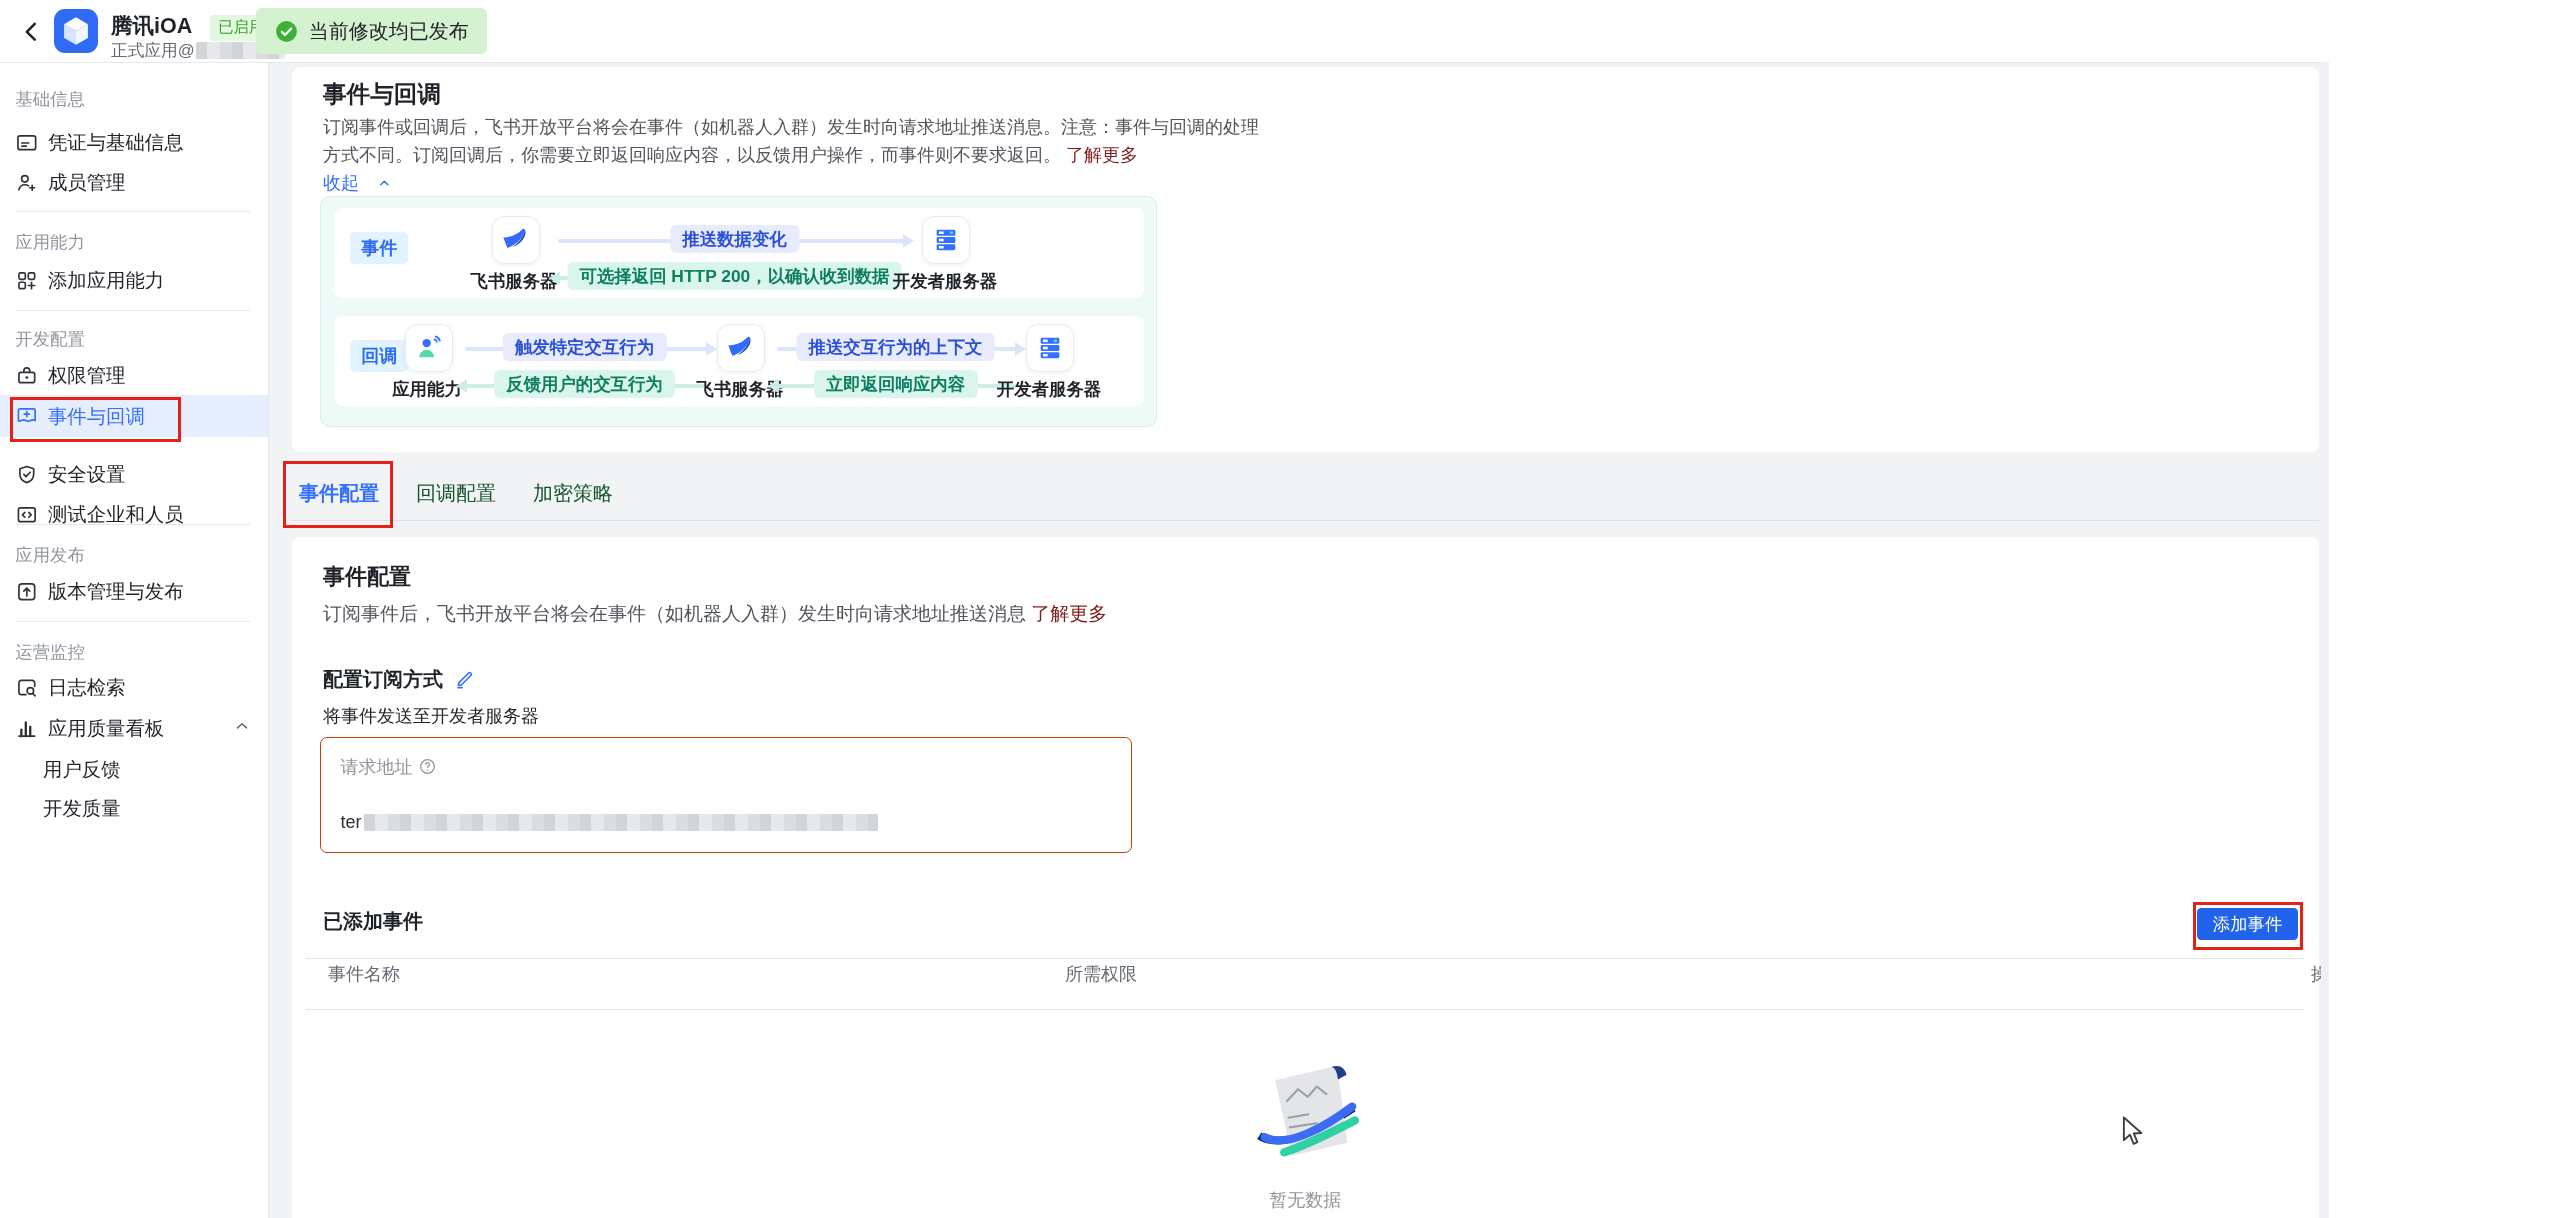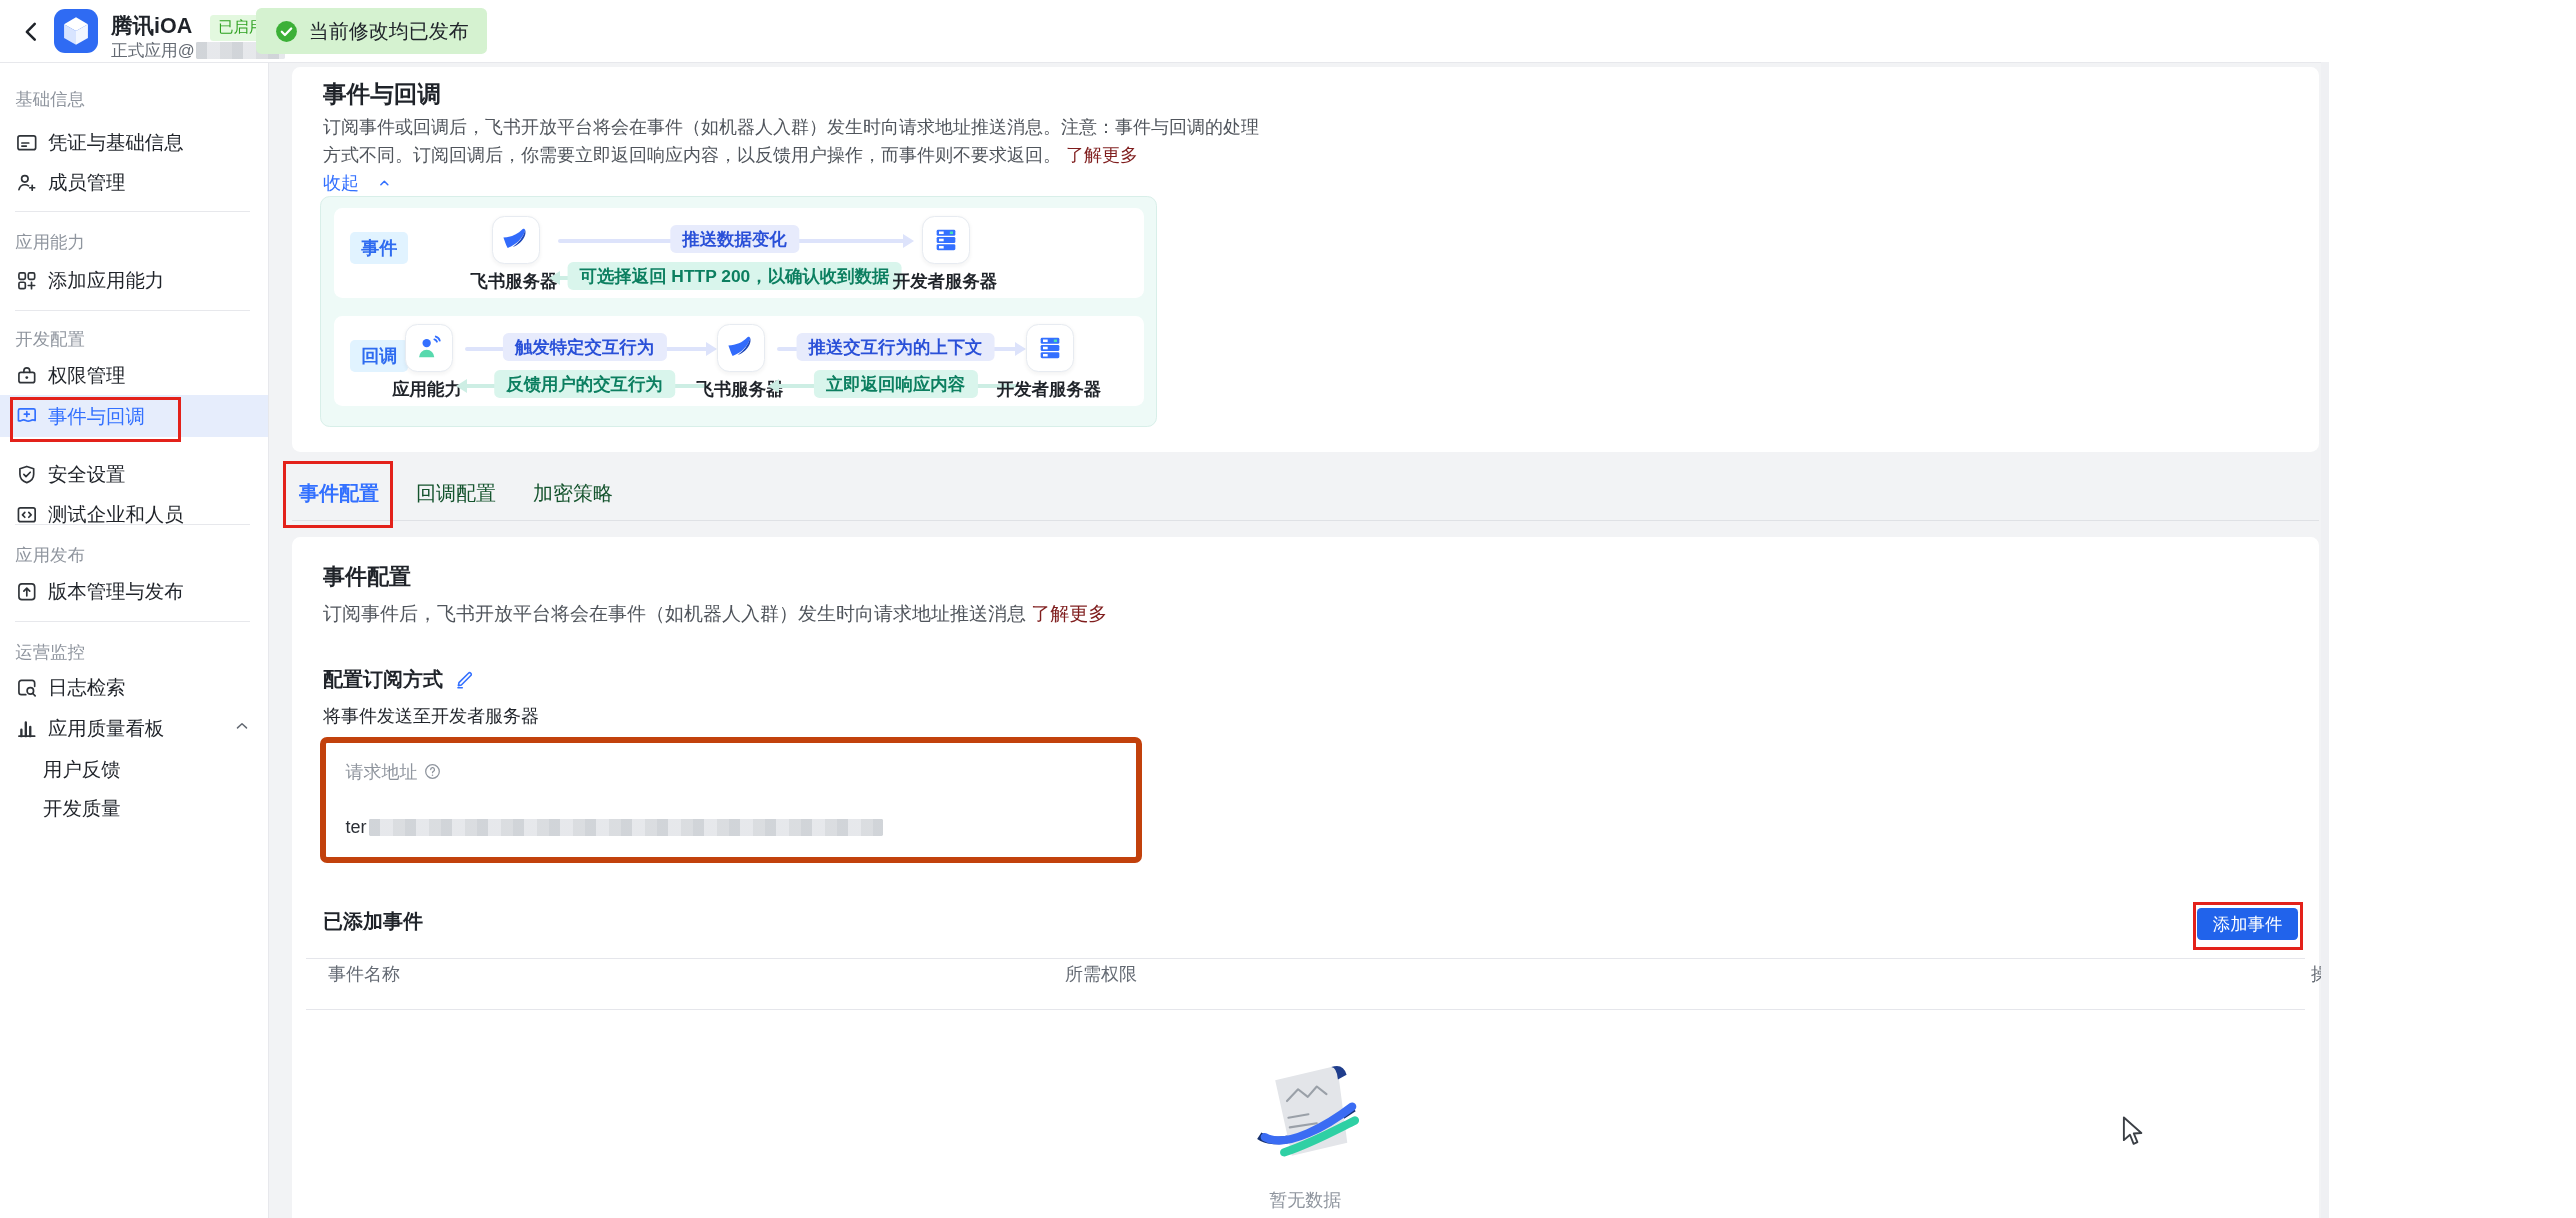--- a/index.html
+++ b/index.html
@@ -52,21 +52,21 @@
   
   .tabs{position:absolute;left:299px;top:480px;display:flex;gap:37px;z-index:1;}
   .tab{font-size:20px;color:#14532d;cursor:pointer;}
   .tab.active{color:#3370ff;font-weight:600;}
   .tabline{position:absolute;left:292px;right:10.4px;top:520px;height:0.7px;background:#dfe1e5;}
   
   .h2{position:absolute;left:31px;top:25px;font-size:22px;font-weight:bold;color:#1f2329;}
   .p2{position:absolute;left:31px;top:64px;font-size:19px;color:#50555c;}
   .sub-title{position:absolute;left:31px;top:129px;font-size:20px;font-weight:bold;color:#1f2329;display:flex;align-items:center;gap:11px;}
   .sub-desc{position:absolute;left:31px;top:167px;font-size:18px;color:#1f2329;}
-  #reqbox{position:absolute;left:28px;top:200px;width:810px;height:114px;border:6px solid #c2410c;border-radius:7px;}
+  #reqbox{position:absolute;left:28px;top:200px;width:810px;height:114px;border:1px solid #c2410c;border-radius:7px;}
   .req-label{position:absolute;left:19.4px;top:16.7px;font-size:18px;color:#8f959e;display:flex;align-items:center;gap:5.6px;}
   .url-line{position:absolute;left:19.4px;font-size:18px;color:#2b2f36;display:flex;align-items:center;}
   .added-title{position:absolute;left:31px;top:371px;font-size:20px;font-weight:bold;color:#1f2329;}
   .add-btn{position:absolute;right:21px;top:371px;height:32px;padding:0 15.3px;background:#2163eb;color:#fff;font-size:17.4px;border:none;border-radius:4.2px;display:flex;align-items:center;cursor:pointer;}
   .thead{position:absolute;left:14px;right:14px;top:421px;height:50px;border-top:0.7px solid #e5e6eb;border-bottom:0.7px solid #e5e6eb;}
   .th{position:absolute;top:3px;font-size:18px;color:#646a73;white-space:nowrap;}
   .empty-ill{position:absolute;left:50%;margin-left:-61px;top:521px;}
   .empty-txt{position:absolute;left:50%;transform:translateX(-50%);top:651px;font-size:18px;color:#8f959e;}
   
   .redbox{position:absolute;border:3.5px solid #e3211a;z-index:10;pointer-events:none;}

